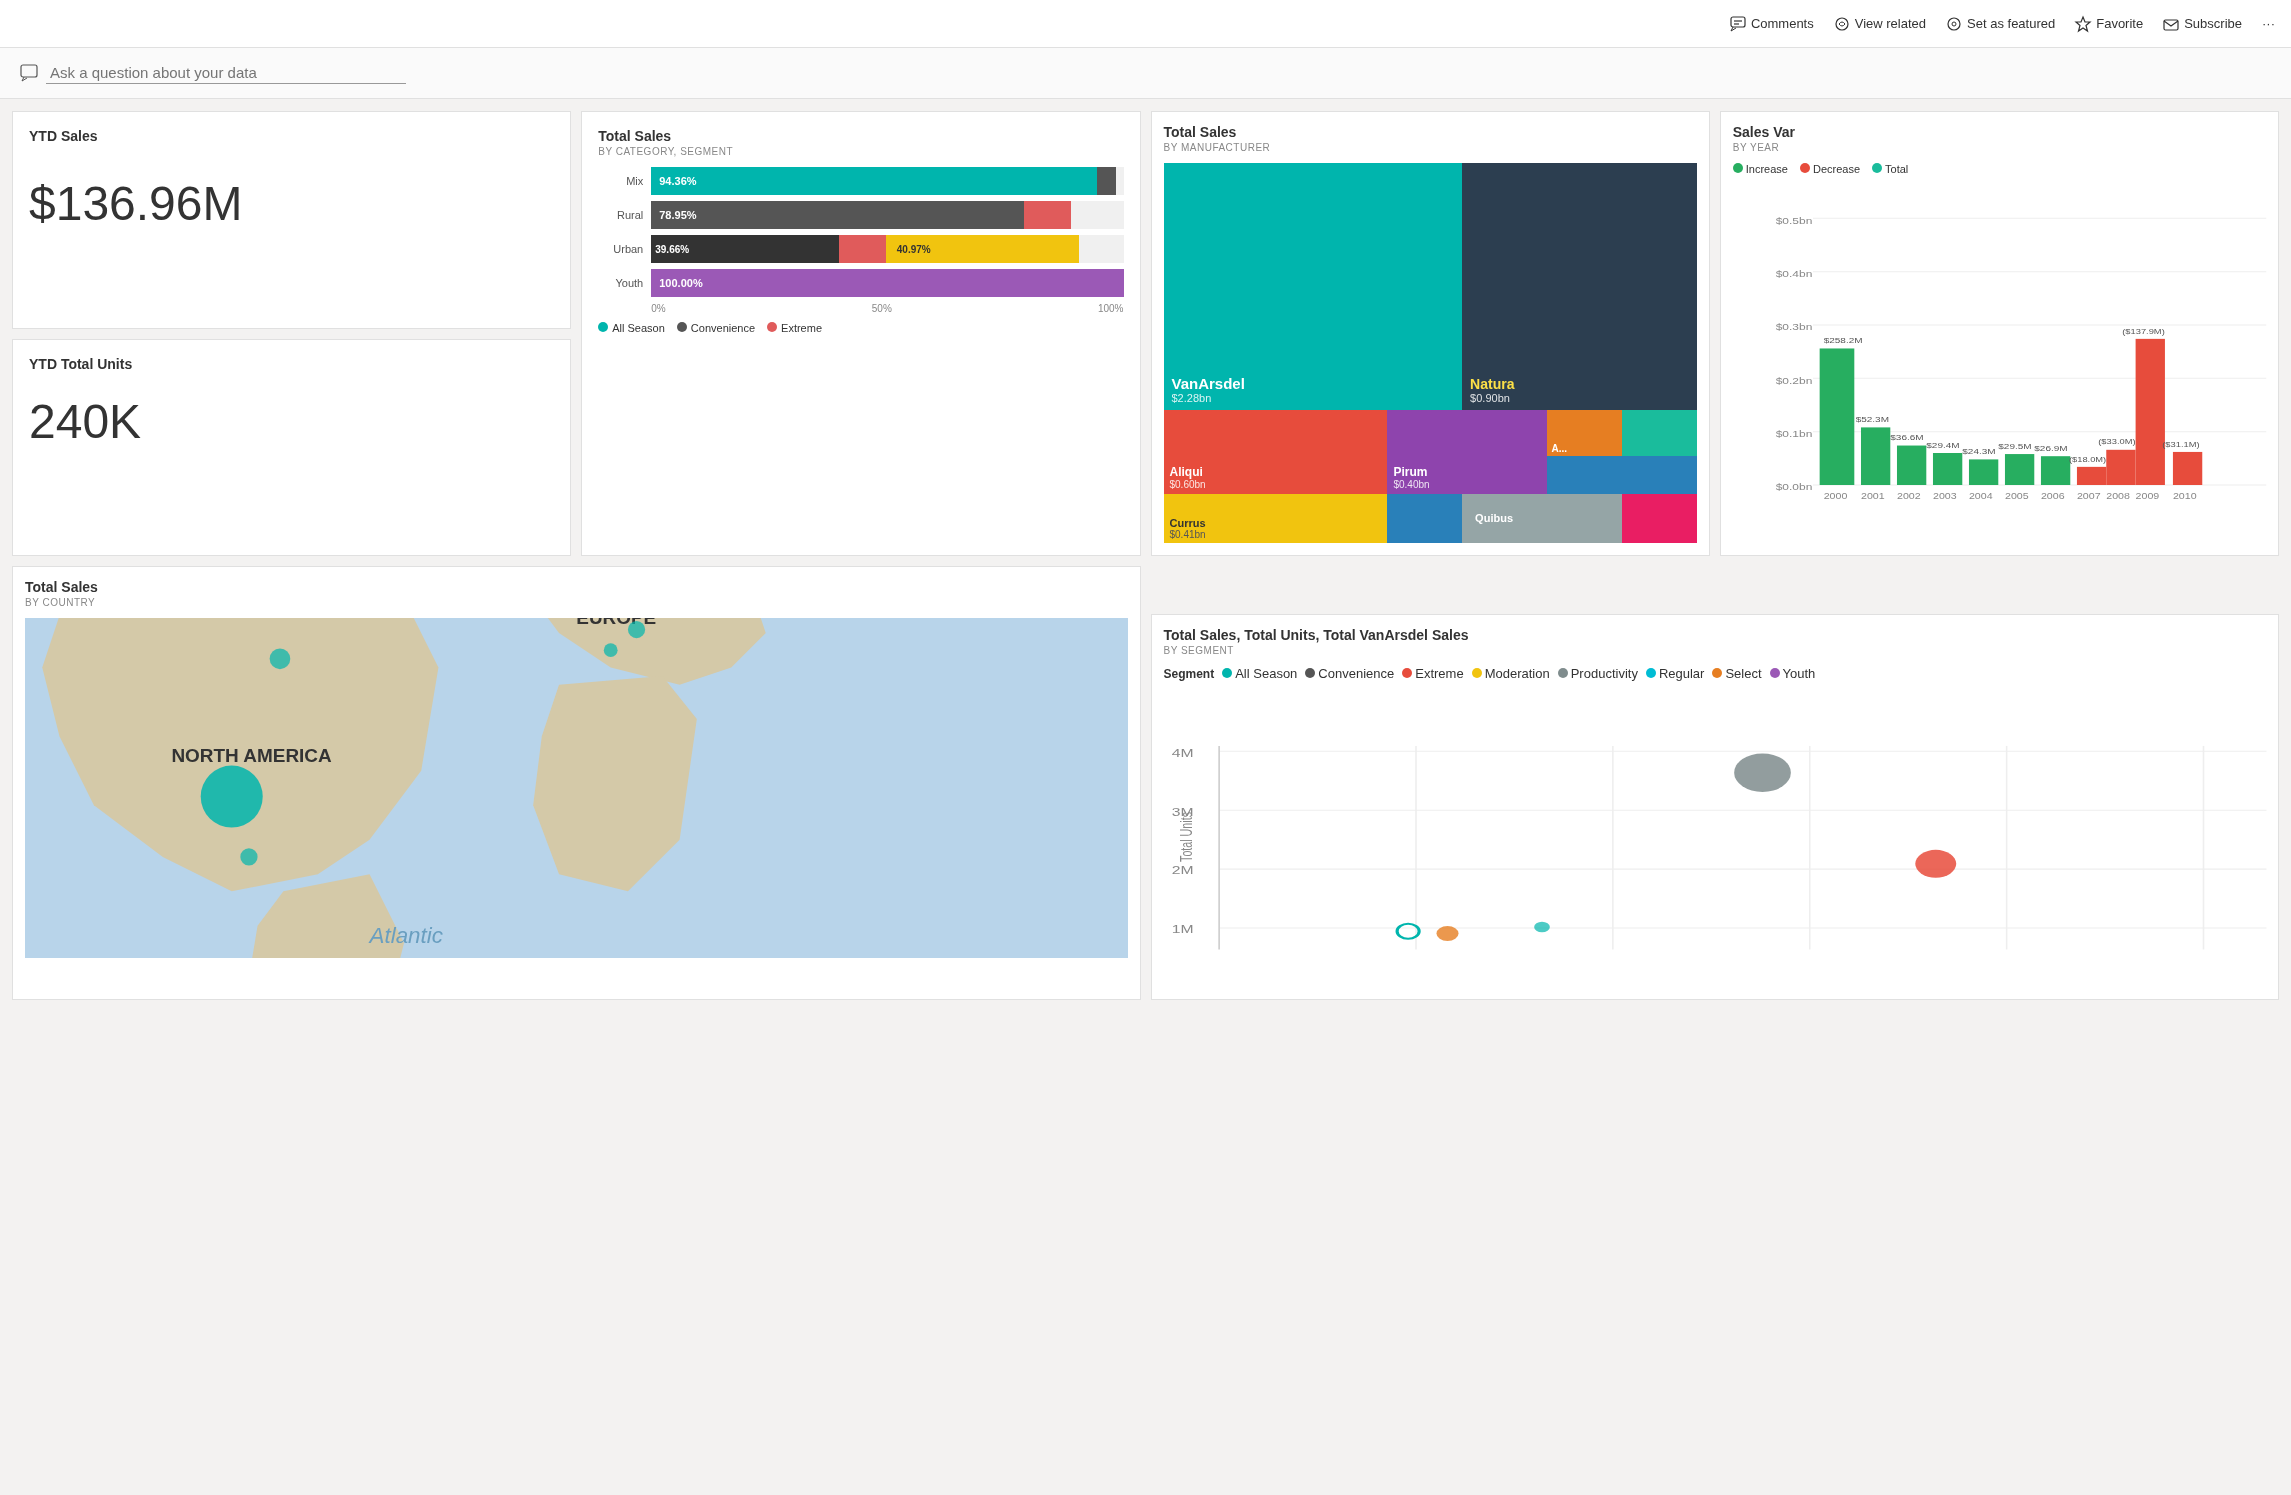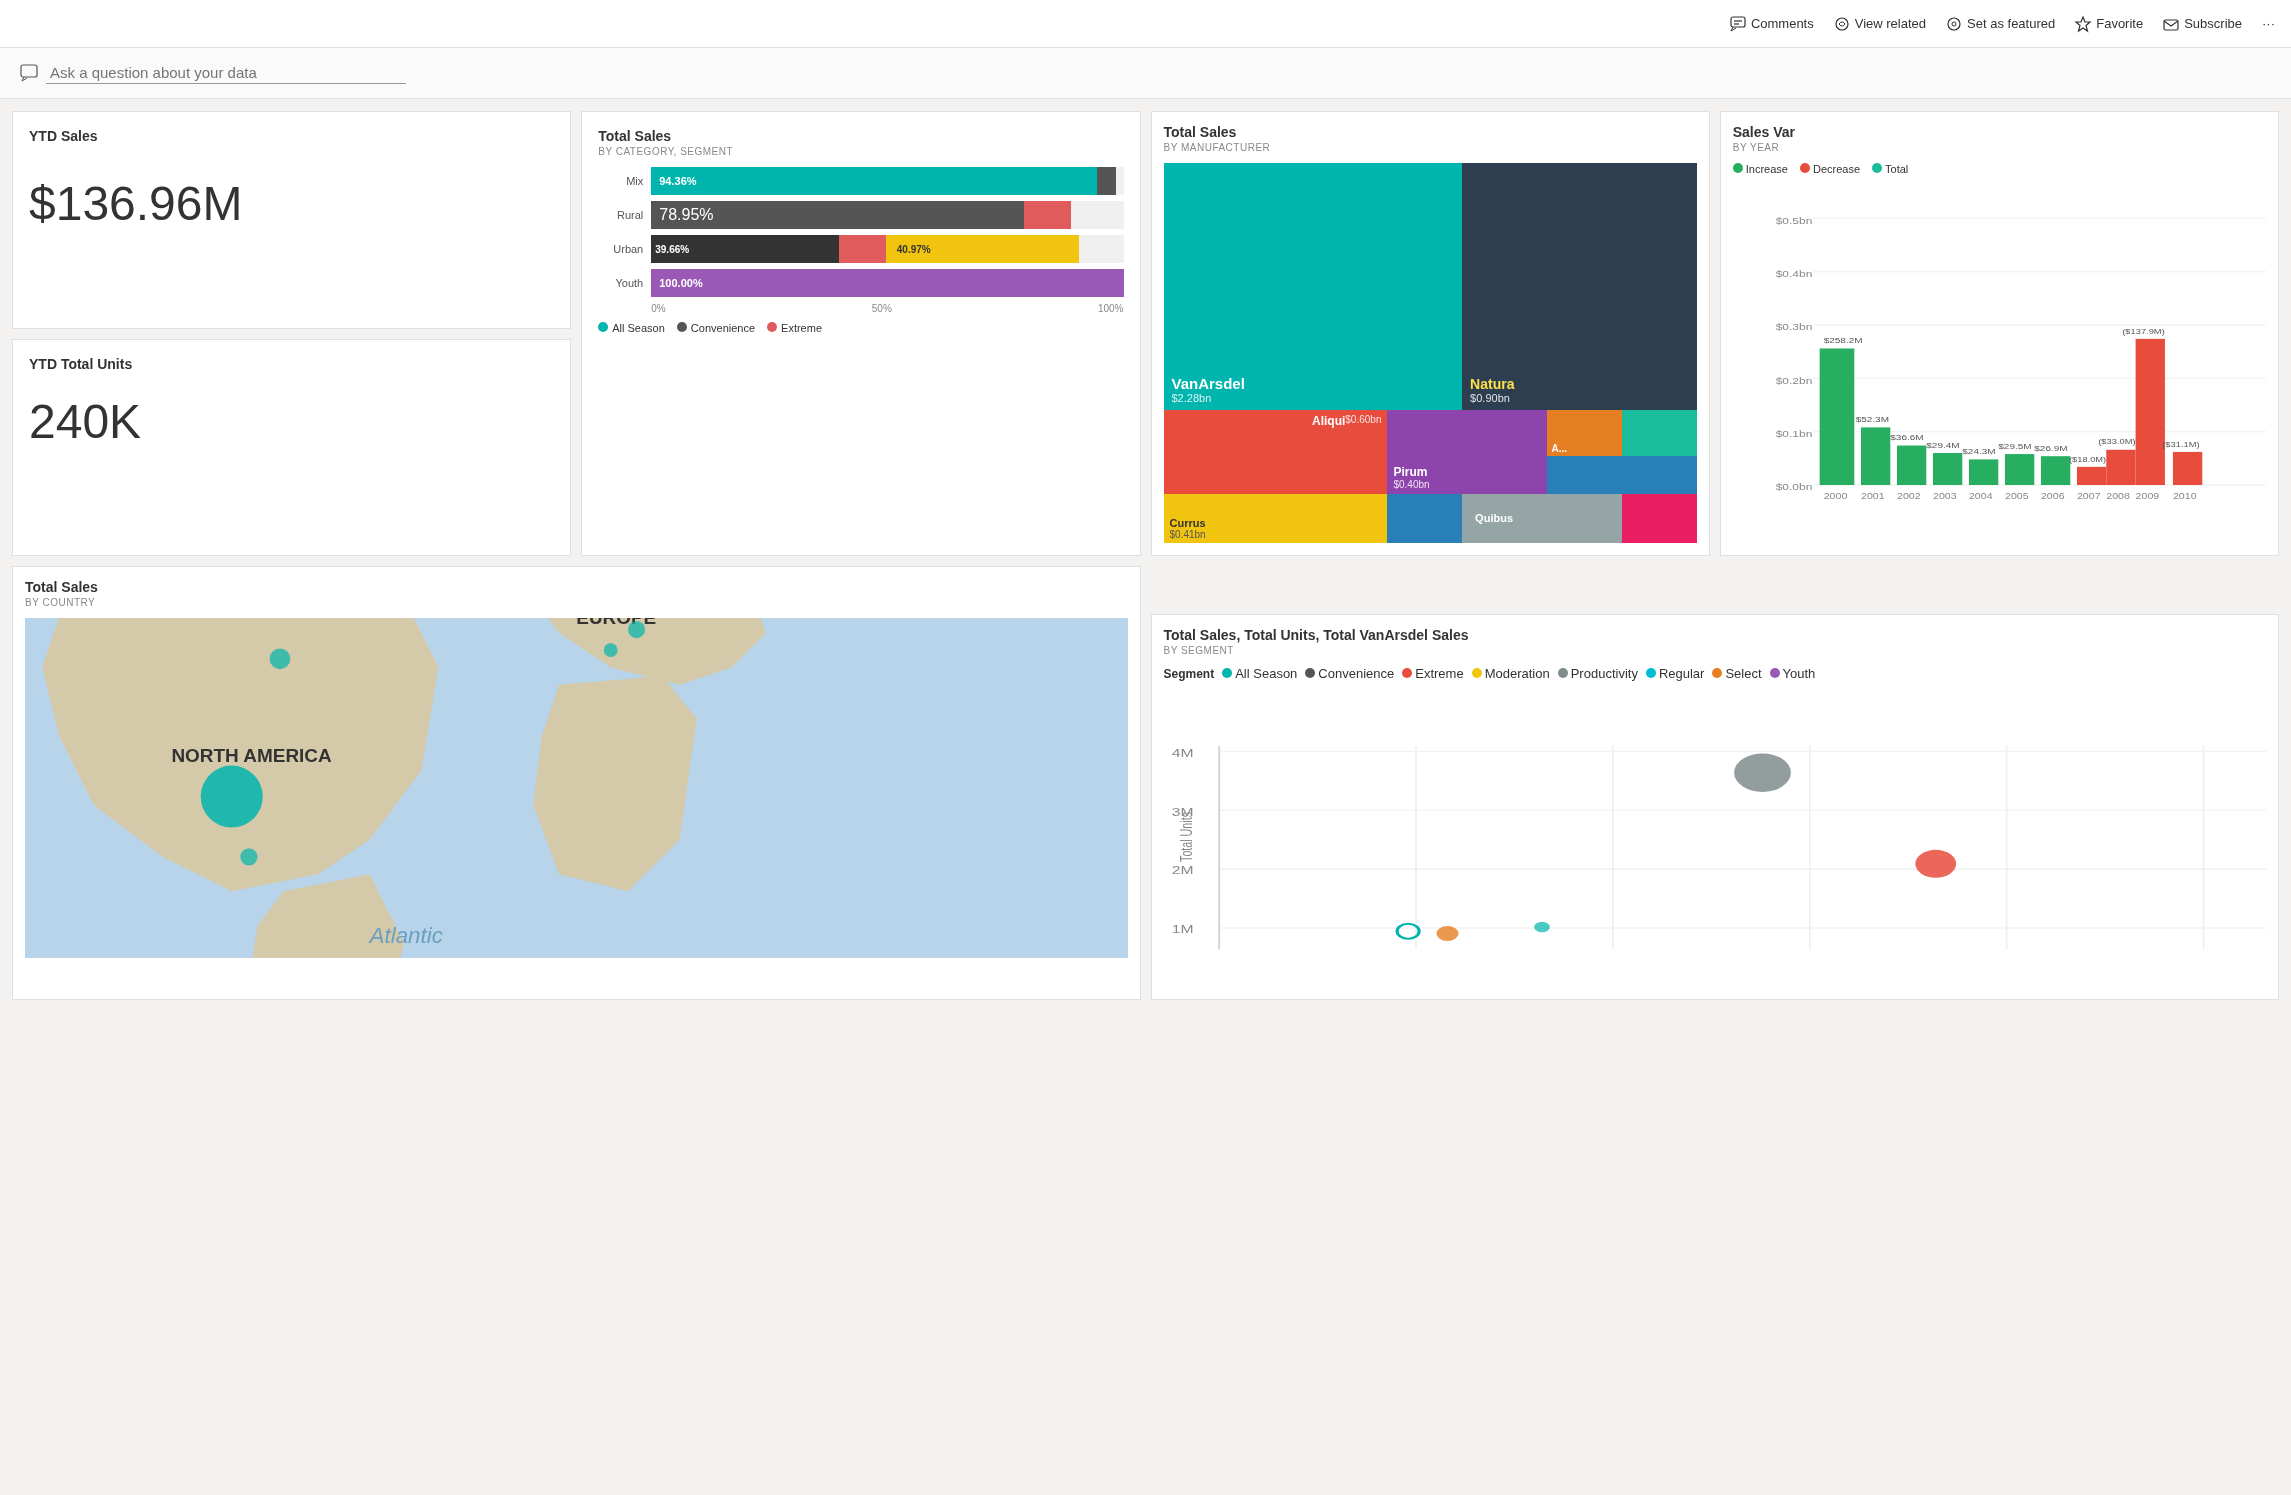--- a/index.html
+++ b/index.html
@@ -222,21 +222,21 @@
           <div style="position:absolute; left:94.36%; top:0; width:4%; height:100%; background:#555;"></div>
           <span style="position:absolute; left:8px; top:50%; transform:translateY(-50%); font-size:11px; font-weight:600; color:#fff; z-index:2;">94.36%</span>
         </div>
       </div>
 
       <div class="bar-row">
         <div class="bar-label">Rural</div>
         <div class="bar-container" style="position:relative; height:28px;">
           <div style="position:absolute; left:0; top:0; width:78.95%; height:100%; background:#555;"></div>
           <div style="position:absolute; left:78.95%; top:0; width:10%; height:100%; background:#e05b5b;"></div>
-          <span style="position:absolute; left:8px; top:50%; transform:translateY(-50%); font-size:16px; font-weight:400; color:#fff; z-index:2;">78.95%</span>
+          <span style="position:absolute; left:8px; top:50%; transform:translateY(-50%); font-size:11px; font-weight:700; color:#fff; z-index:2;">78.95%</span>
         </div>
       </div>
 
       <div class="bar-row">
         <div class="bar-label">Urban</div>
         <div class="bar-container" style="position:relative; height:28px;">
           <div style="position:absolute; left:0; top:0; width:39.66%; height:100%; background:#333;"></div>
           <div style="position:absolute; left:39.66%; top:0; width:10%; height:100%; background:#e05b5b;"></div>
           <div style="position:absolute; left:49.66%; top:0; width:40.97%; height:100%; background:#f1c40f;"></div>
           <span style="position:absolute; left:4px; top:50%; transform:translateY(-50%); font-size:10px; font-weight:600; color:#fff; z-index:2;">39.66%</span>
@@ -272,21 +272,21 @@
       <div style="position:absolute; left:0; top:0; width:56%; height:65%; background:#00b5ad; display:flex; flex-direction:column; justify-content:flex-end; padding:6px 8px;">
         <span style="font-size:15px; font-weight:600; color:#fff;">VanArsdel</span>
         <span style="font-size:11px; color:rgba(255,255,255,0.85);">$2.28bn</span>
       </div>
 
       <div style="position:absolute; left:56%; top:0; width:44%; height:65%; background:#2c3e50; display:flex; flex-direction:column; justify-content:flex-end; padding:6px 8px;">
         <span style="font-size:14px; font-weight:600; color:#fde047;">Natura</span>
         <span style="font-size:11px; color:rgba(255,255,255,0.85);">$0.90bn</span>
       </div>
 
-      <div style="position:absolute; left:0; top:65%; width:42%; height:22%; background:#e74c3c; display:flex; flex-direction:row; justify-content:flex-end; padding:4px 6px;">
+      <div style="position:absolute; left:0; top:65%; width:42%; height:22%; background:#e74c3c; display:flex; flex-direction:column; justify-content:flex-end; padding:4px 6px;">
         <span style="font-size:12px; font-weight:600; color:#fff;">Aliqui</span>
         <span style="font-size:10px; color:rgba(255,255,255,0.85);">$0.60bn</span>
       </div>
 
       <div style="position:absolute; left:42%; top:65%; width:30%; height:22%; background:#8e44ad; display:flex; flex-direction:column; justify-content:flex-end; padding:4px 6px;">
         <span style="font-size:12px; font-weight:600; color:#fff;">Pirum</span>
         <span style="font-size:10px; color:rgba(255,255,255,0.85);">$0.40bn</span>
       </div>
 
       <div style="position:absolute; left:72%; top:65%; width:14%; height:12%; background:#e67e22; display:flex; flex-direction:column; justify-content:flex-end; padding:2px 4px;">

